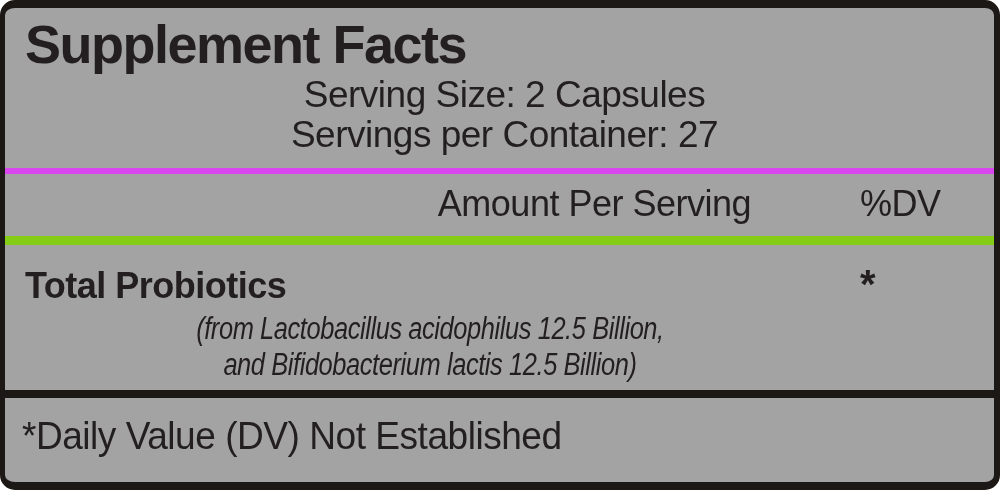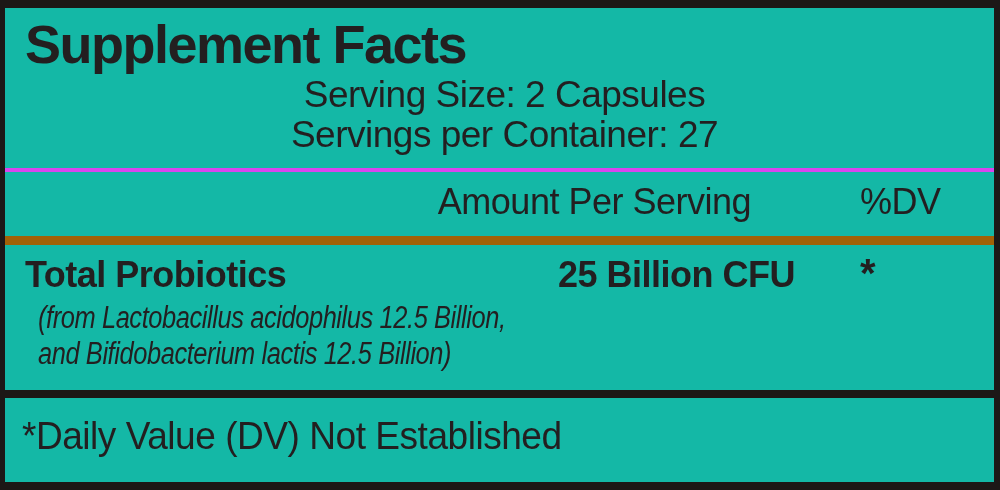--- a/index.html
+++ b/index.html
@@ -5,26 +5,27 @@
   html, body {
     margin: 0;
     padding: 0;
     background: #ffffff;
     font-family: "Liberation Sans", sans-serif;
   }
   .facts-panel {
     box-sizing: border-box;
     width: 1000px;
     height: 490px;
-    background: #14b8a6;
+    background: #a3a3a3;
     border-style: solid;
     border-color: #1c1816;
     border-width: 8px 6px 8px 5px;
     color: #231f20;
     overflow: hidden;
+    border-radius: 15px;
   }
   
   .sec-header {
     height: 160px;
     box-sizing: border-box;
     padding: 5px 10px 0 20px;
   }
   .panel-title {
     font-size: 54px;
     font-weight: bold;
@@ -34,30 +35,30 @@
   }
   .serving-line {
     font-size: 37px;
     line-height: 40px;
     letter-spacing: -0.5px;
     white-space: nowrap;
     text-align: center;
   }
   
   .sec-colheads {
-    border-top: 4px solid #d946ef;
+    border-top: 6px solid #d946ef;
     height: 68px; 
     box-sizing: border-box;
     padding-top: 9px;
   }
   .sec-main {
-    border-top: 9px solid #a16207;
+    border-top: 9px solid #84cc16;
     height: 154px; 
     box-sizing: border-box;
-    padding-top: 9px;
+    padding-top: 20px;
   }
   .sec-footnote {
     border-top: 8px solid #1c1816;
     height: 88px; 
     box-sizing: border-box;
     padding: 16px 8px 0 17px;
   }
   
   .facts-row {
     display: flex;
@@ -100,20 +101,21 @@
     white-space: nowrap;
   }
   .nutrient-dv {
     font-size: 40px;
     font-weight: bold;
     line-height: 36px;
   }
   .nutrient-details {
     padding-left: 33px;
     padding-top: 4px;
+    text-align: center;
   }
   .details-line {
     font-size: 31px;
     font-style: italic;
     line-height: 36px;
     letter-spacing: -0.5px;
     transform: scaleX(0.82);
     transform-origin: left center;
     white-space: nowrap;
   }
@@ -143,21 +145,20 @@
         <span class="colhead-amount">Amount Per Serving</span>
       </div>
       <div class="col-dv colhead-dv">%DV</div>
     </div>
   </div>
 
   <div class="sec-main">
     <div class="facts-row">
       <div class="col-main">
         <span class="nutrient-name">Total Probiotics</span>
-        <span class="nutrient-amount">25 Billion CFU</span>
       </div>
       <div class="col-dv nutrient-dv">*</div>
     </div>
     <div class="nutrient-details">
       <div class="details-line">(from Lactobacillus acidophilus 12.5 Billion,</div>
       <div class="details-line">and Bifidobacterium lactis 12.5 Billion)</div>
     </div>
   </div>
 
   <div class="sec-footnote">

